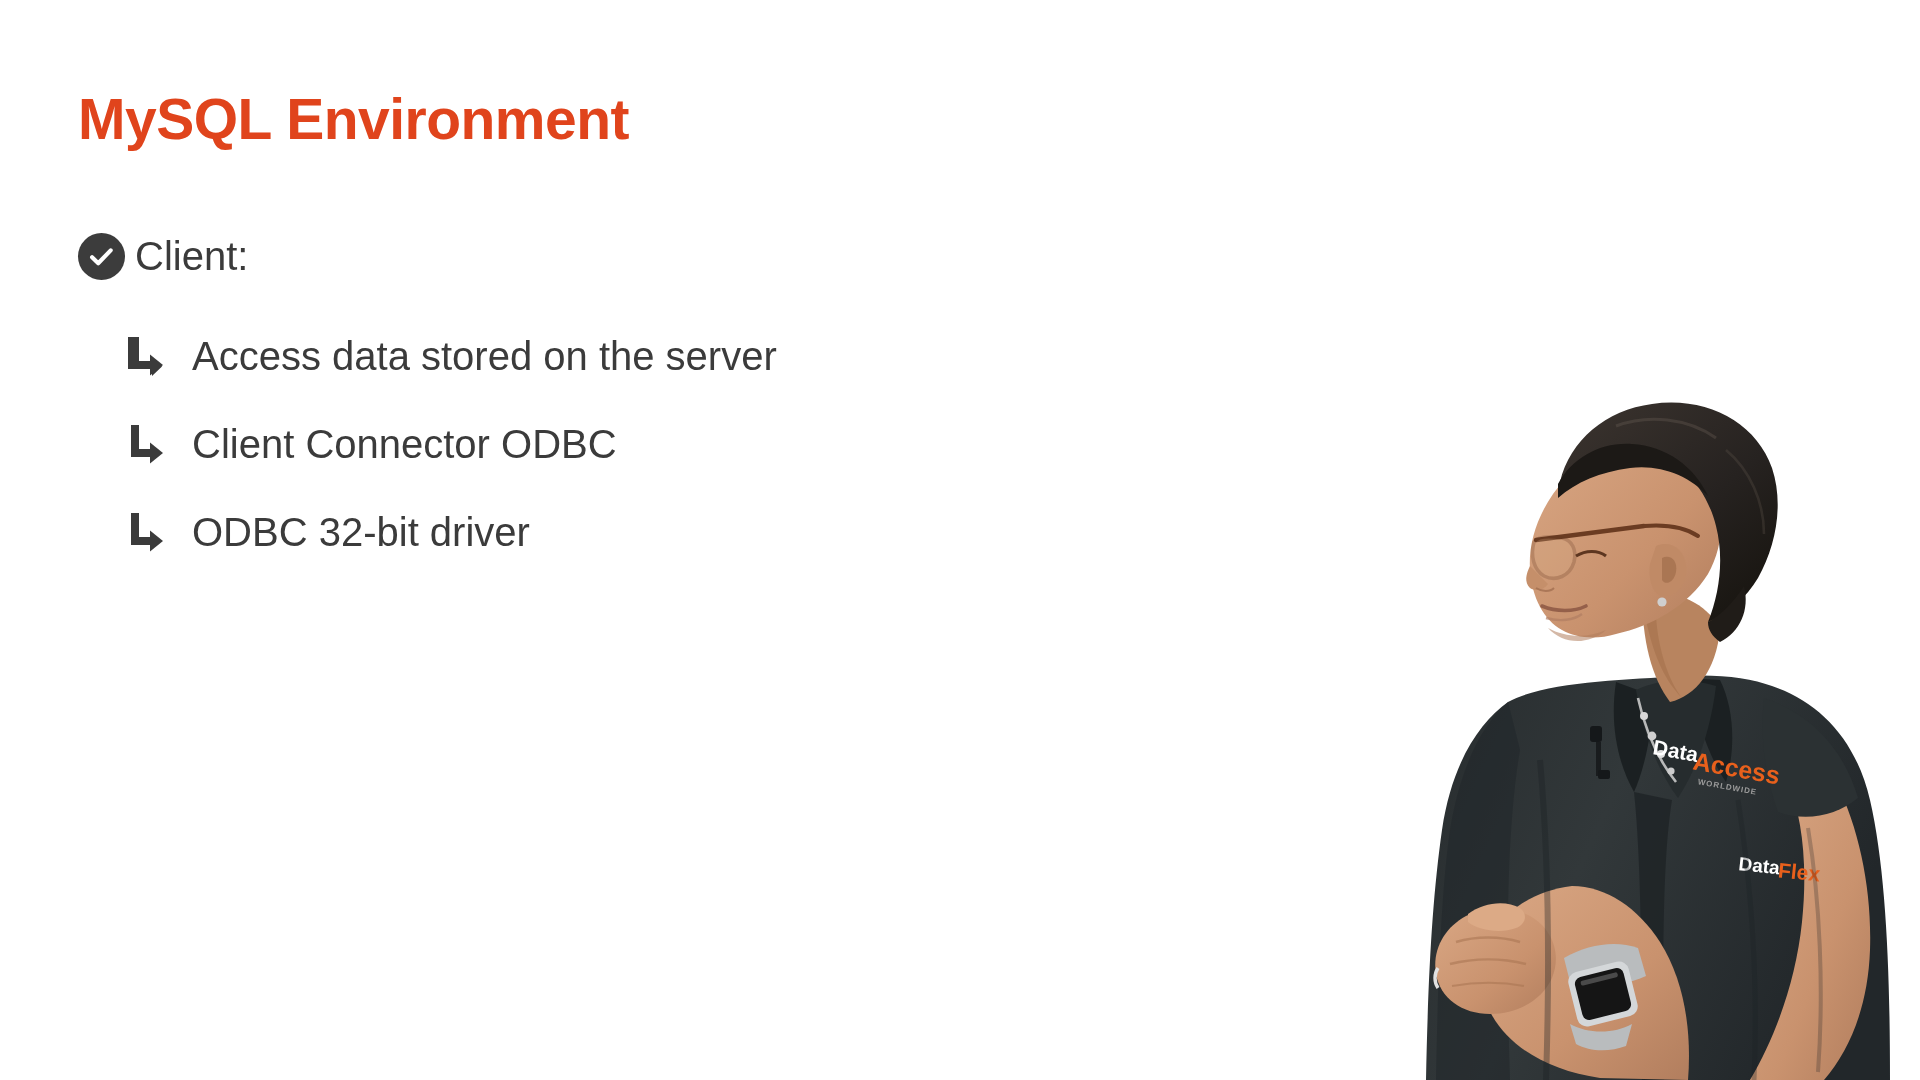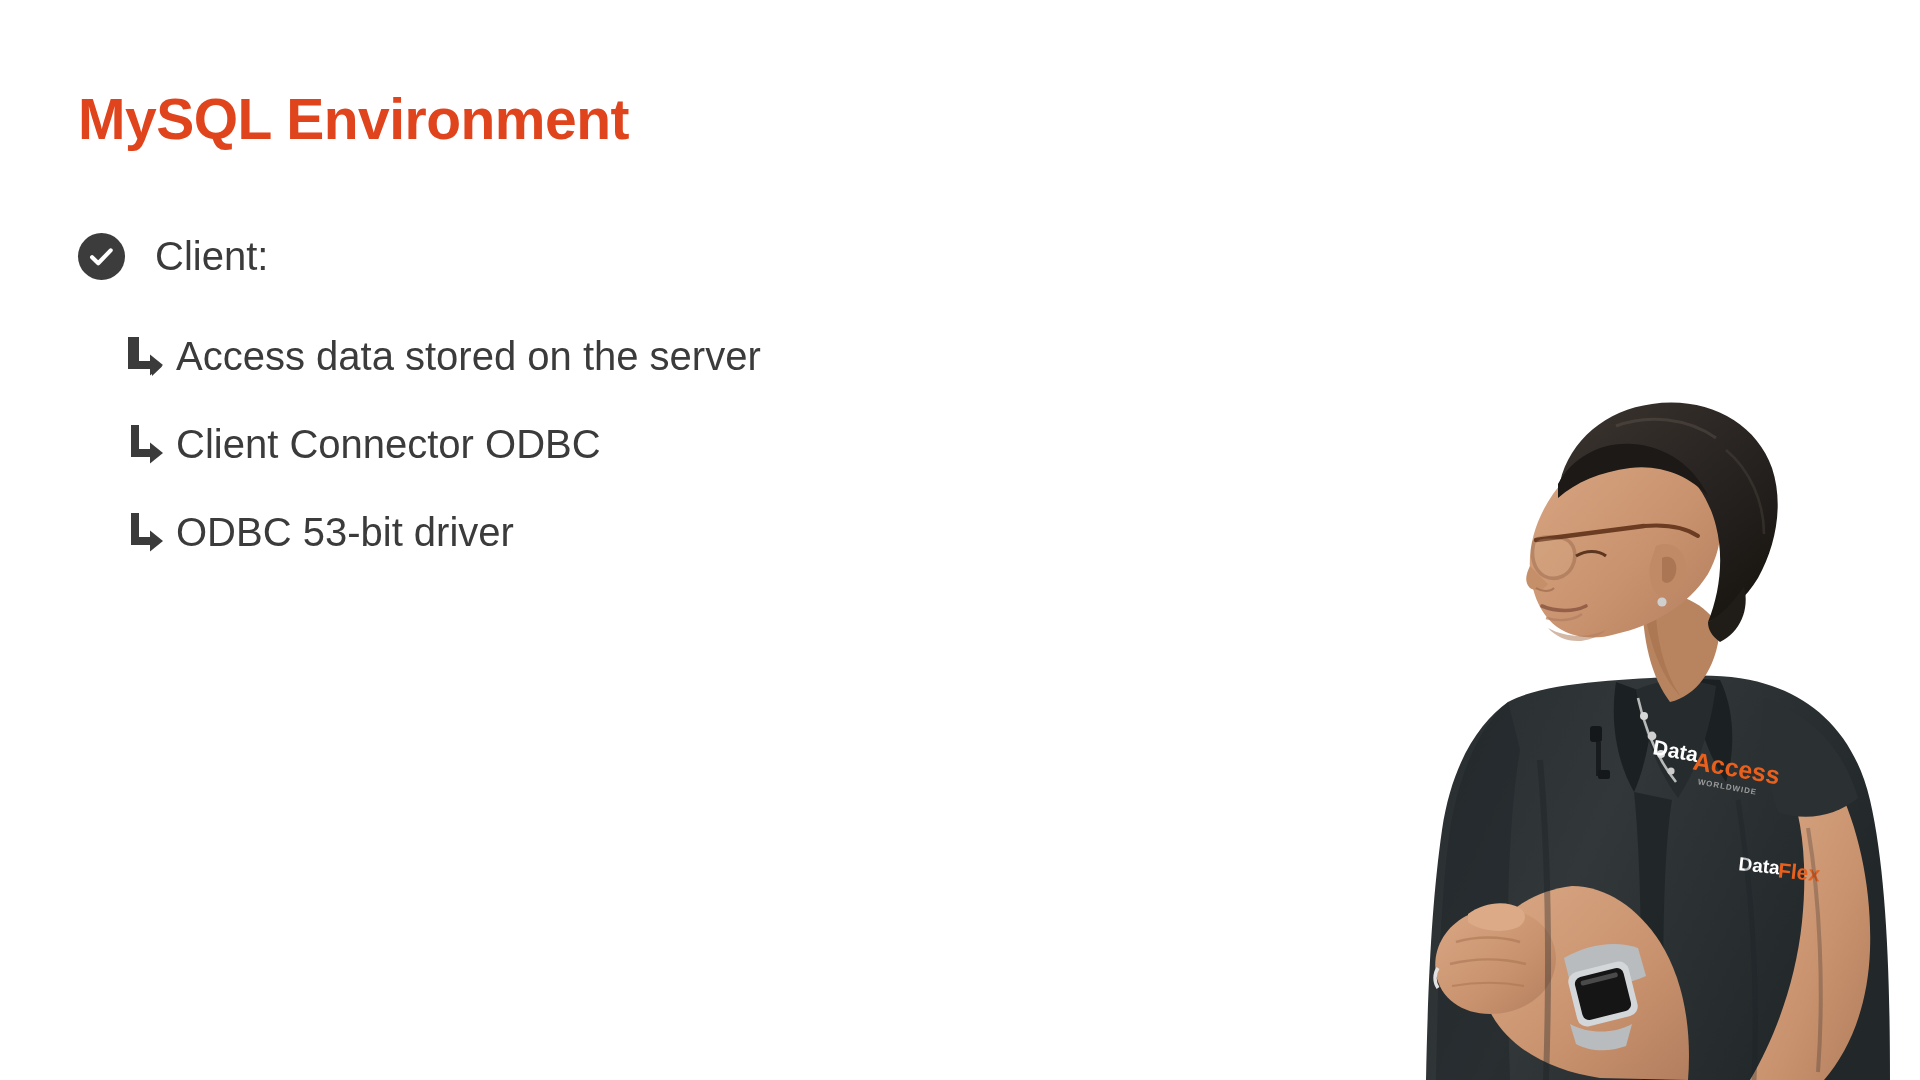--- a/index.html
+++ b/index.html
@@ -36,21 +36,21 @@
   #bullet-list {
     position: absolute;
     left: 78px;
     top: 228px;
     width: 1100px;
   }
 
   .top-bullet {
     display: flex;
     align-items: center;
-    gap: 30px;
+    gap: 10px;
     height: 56px;
   }
 
   .check-circle {
     width: 47px;
     height: 47px;
     border-radius: 50%;
     background: #3c3c3c;
     display: flex;
     align-items: center;
@@ -69,21 +69,21 @@
 
   #sub-bullets {
     margin-top: 28px;
     margin-left: 50px;
   }
 
   .sub-bullet {
     display: flex;
     align-items: center;
     height: 88px;
-    gap: 8px;
+    gap: 24px;
   }
 
   .arrow-marker {
     width: 40px;
     height: 46px;
     flex: 0 0 auto;
     display: flex;
     align-items: center;
     justify-content: flex-start;
   }
@@ -153,21 +153,21 @@
       </div>
 
       <div class="sub-bullet">
         <span class="arrow-marker">
           <svg width="36" height="42" viewBox="0 0 36 42" aria-hidden="true">
             <rect x="3" y="2" width="8" height="32" fill="#3b3b3b"></rect>
             <rect x="3" y="26" width="22" height="8" fill="#3b3b3b"></rect>
             <path d="M22 19.5 L35 30 L22 40.5 Z" fill="#3b3b3b"></path>
           </svg>
         </span>
-        <span class="sub-bullet-label">ODBC 53-bit driver</span>
+        <span class="sub-bullet-label">ODBC 32-bit driver</span>
       </div>
 
 
     </div>
   </div>
 
   <div id="presenter">
     <svg width="500" height="750" viewBox="0 0 500 750" aria-hidden="true">
       <defs>
         <linearGradient id="shirtGrad" x1="0" y1="0" x2="1" y2="0.4">

